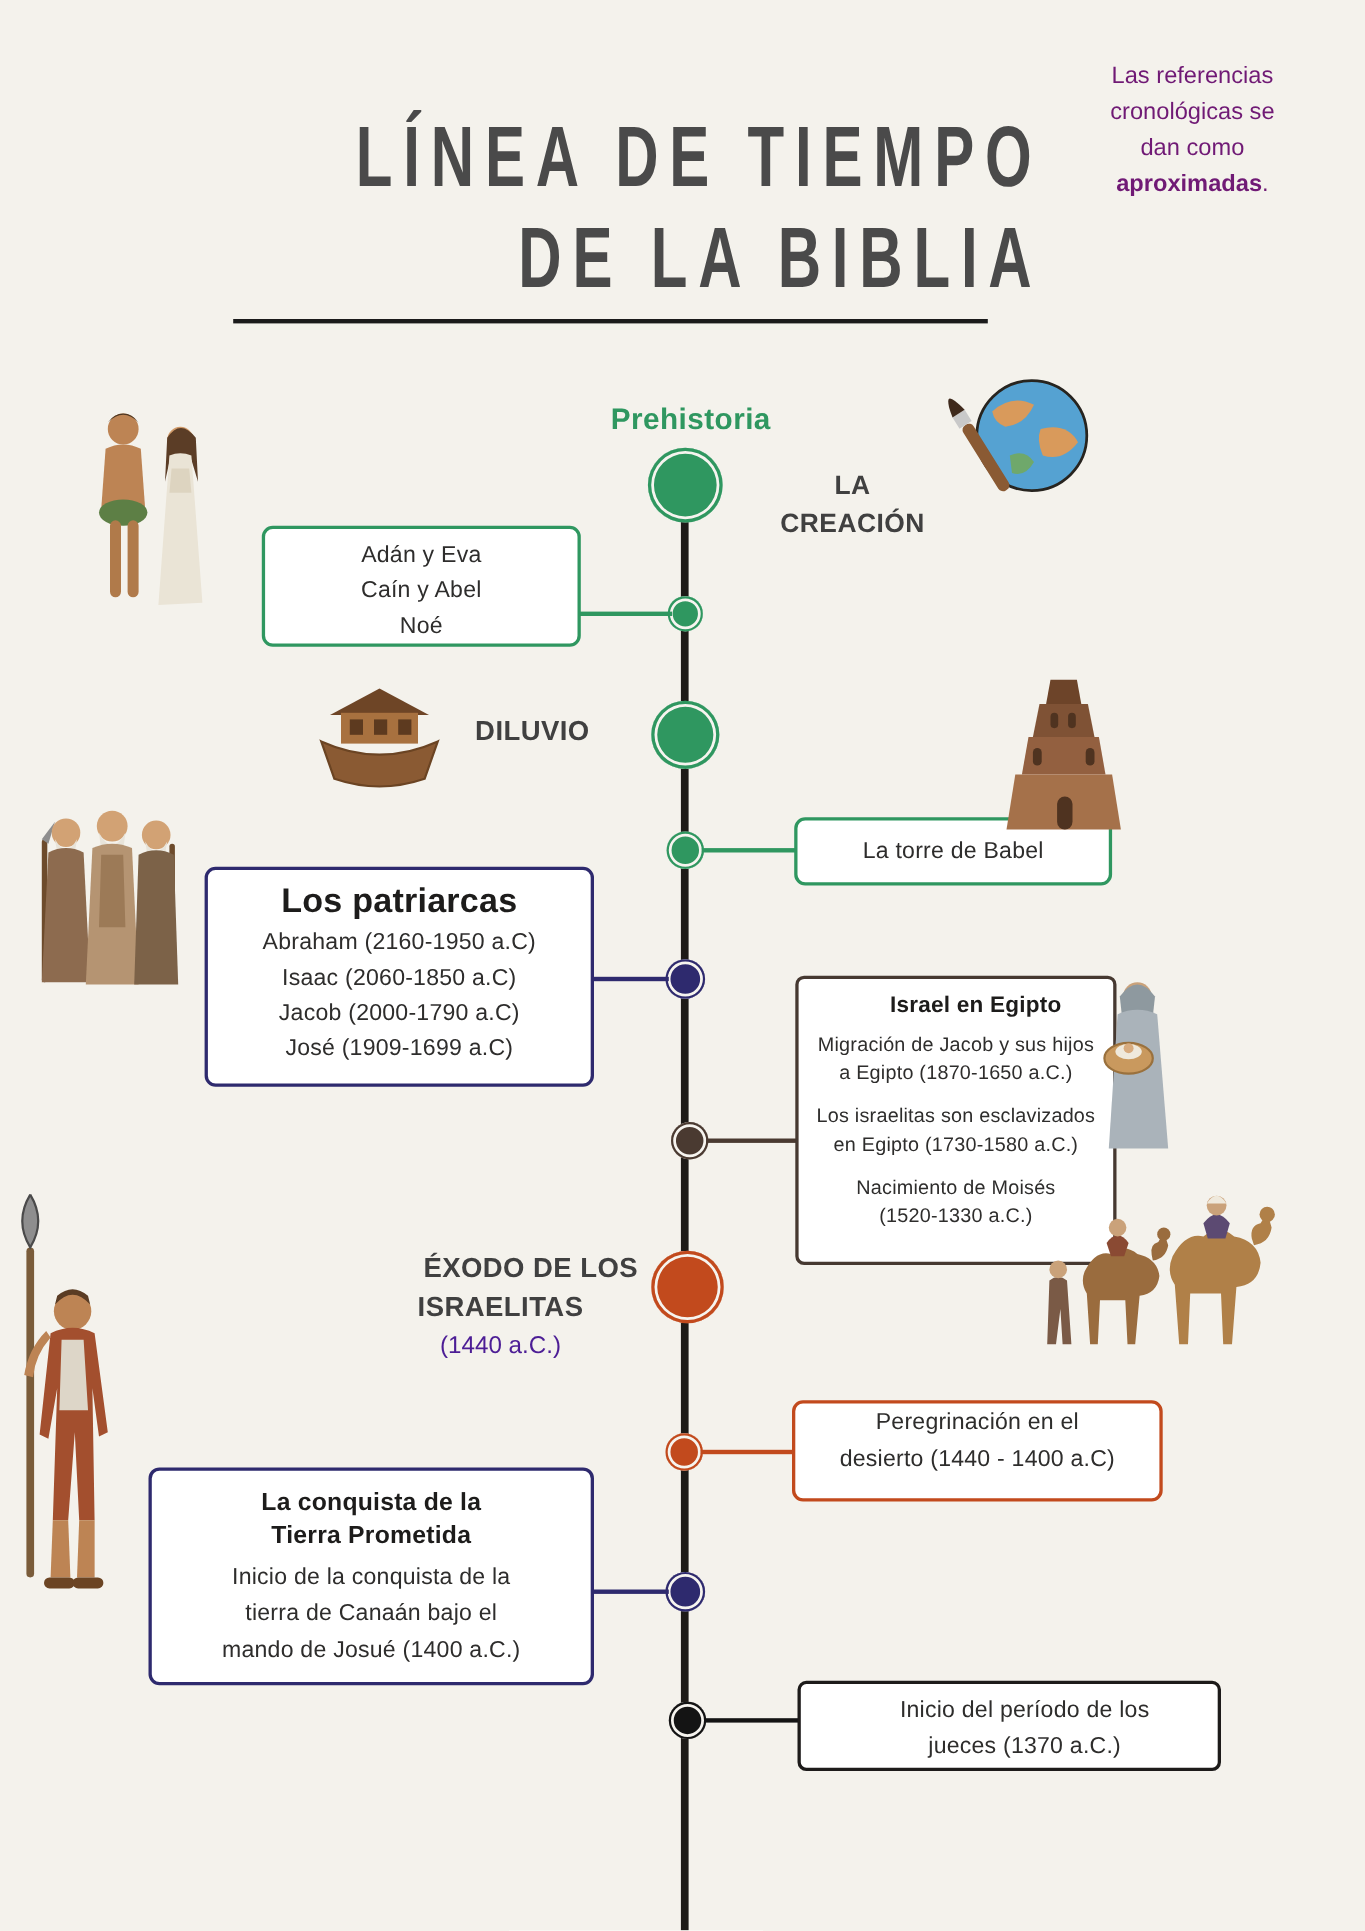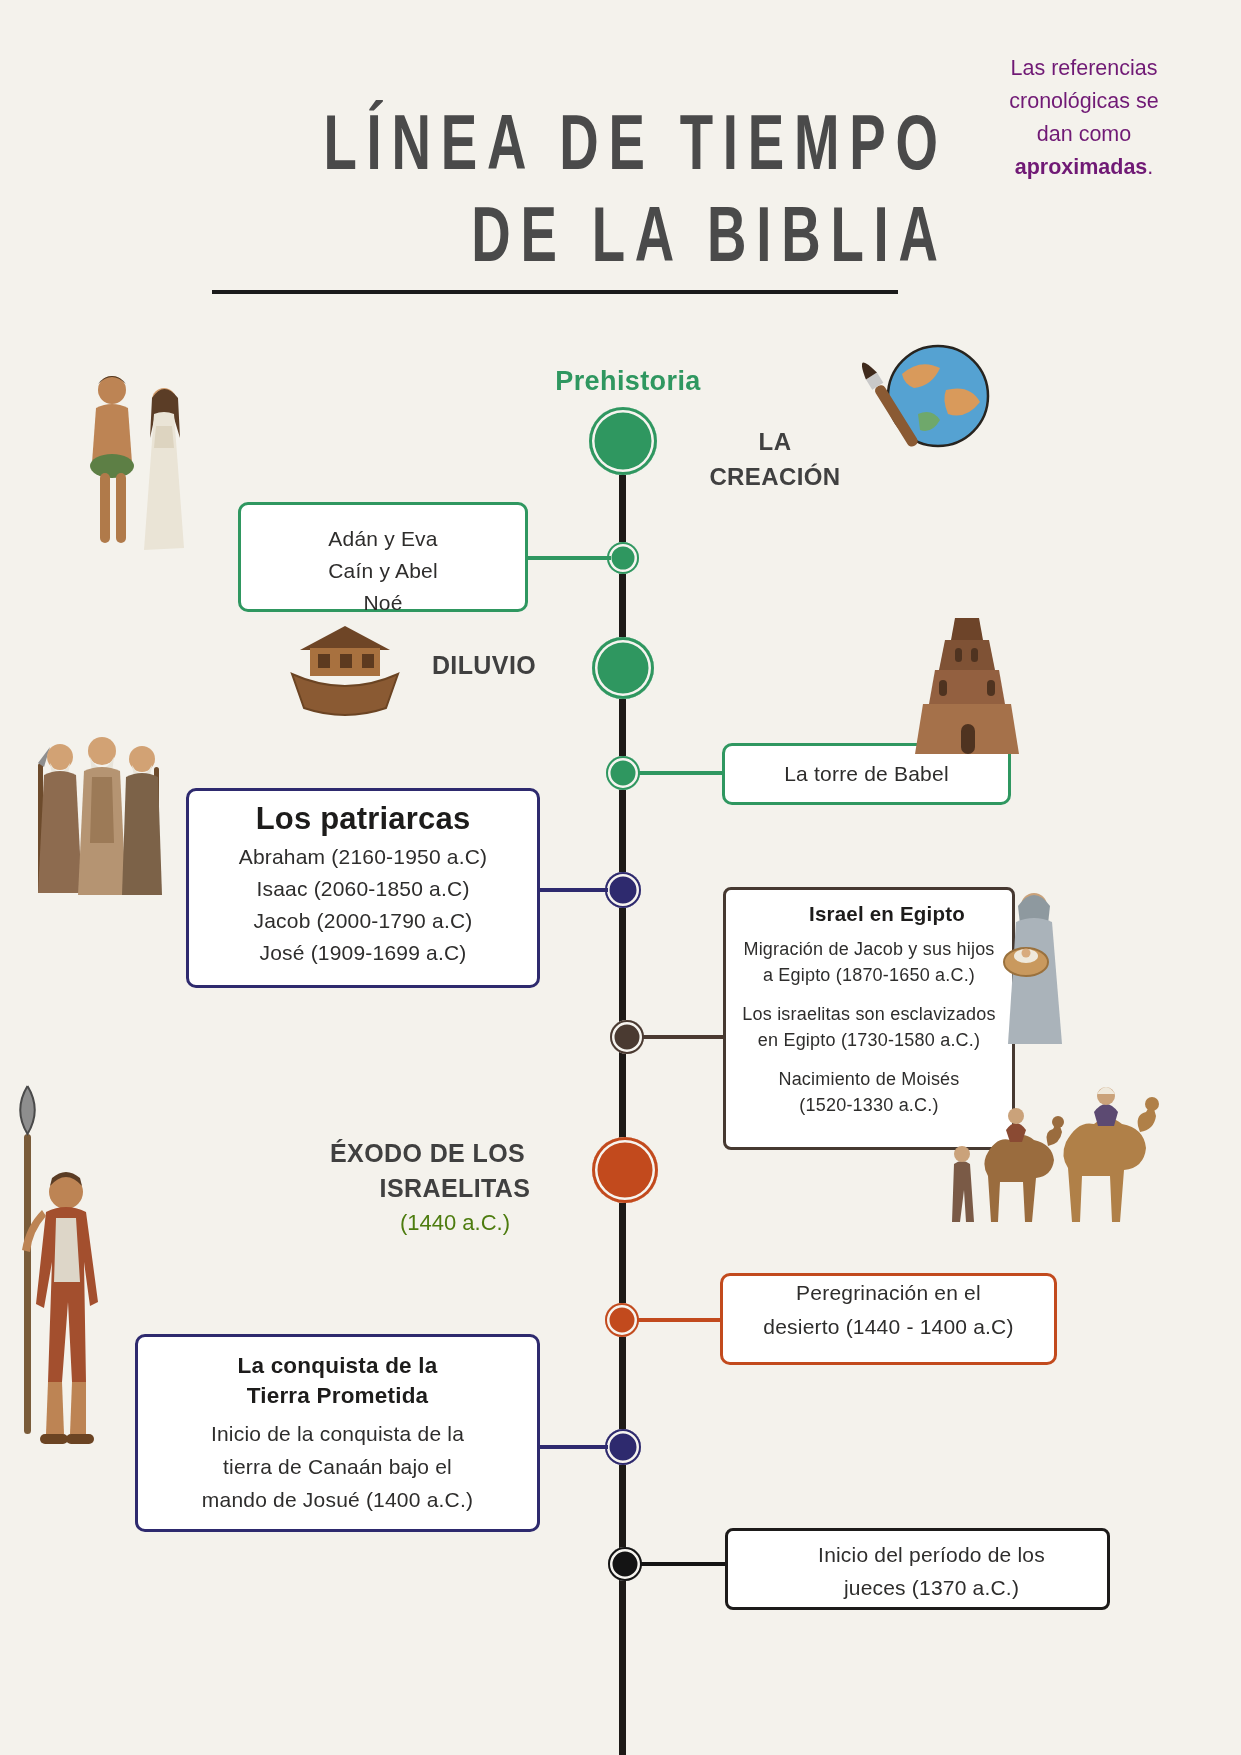--- a/index.html
+++ b/index.html
@@ -72,25 +72,25 @@
   <div class="abs conn" style="left:642px;top:1035px;width:83px;background:#4a3a31;"></div>
   <div class="abs conn" style="left:637px;top:1318px;width:85px;background:#c24a1d;"></div>
   <div class="abs conn" style="left:540px;top:1445px;width:68px;background:#2e2a6e;"></div>
   <div class="abs conn" style="left:640px;top:1562px;width:87px;background:#141414;"></div>
 
   <div class="abs lbl" style="left:675px;top:428px;width:200px;text-align:center;font-size:24px;">LA</div>
   <div class="abs lbl" style="left:675px;top:463px;width:200px;text-align:center;font-size:24px;">CREACIÓN</div>
 
   <div class="abs lbl" style="left:384px;top:651px;width:200px;text-align:center;font-size:25px;">DILUVIO</div>
 
-  <div class="abs lbl" style="left:330px;top:1139px;width:250px;text-align:left;font-size:25px;">ÉXODO DE LOS</div>
+  <div class="abs lbl" style="left:330px;top:1139px;width:250px;text-align:right;font-size:25px;">ÉXODO DE LOS</div>
   <div class="abs lbl" style="left:330px;top:1174px;width:250px;text-align:center;font-size:25px;">ISRAELITAS</div>
-  <div class="abs" style="left:330px;top:1210px;width:250px;text-align:center;font-size:22px;color:#4d7c0f;">(1440 a.C.)</div>
-
-  <div class="abs tbox" style="left:238px;top:502px;width:290px;height:110px;border:3px solid #2f9760;padding-top:18px;font-size:21px;line-height:32px;">
+  <div class="abs" style="left:330px;top:1210px;width:250px;text-align:center;font-size:22px;color:#4c1d95;">(1440 a.C.)</div>
+
+  <div class="abs tbox" style="left:238px;top:478px;width:290px;height:110px;border:3px solid #2f9760;padding-top:8px;font-size:21px;line-height:32px;">
     <div>Adán y Eva</div>
     <div>Caín y Abel</div>
     <div>Noé</div>
   </div>
 
   <div class="abs tbox" style="left:722px;top:743px;width:289px;height:62px;border:3px solid #2f9760;font-size:21px;line-height:56px;">
     <div>La torre de Babel</div>
   </div>
 
   <div class="abs tbox" style="left:186px;top:788px;width:354px;height:200px;border:3px solid #2e2a6e;padding-top:12px;font-size:21px;line-height:32px;">

